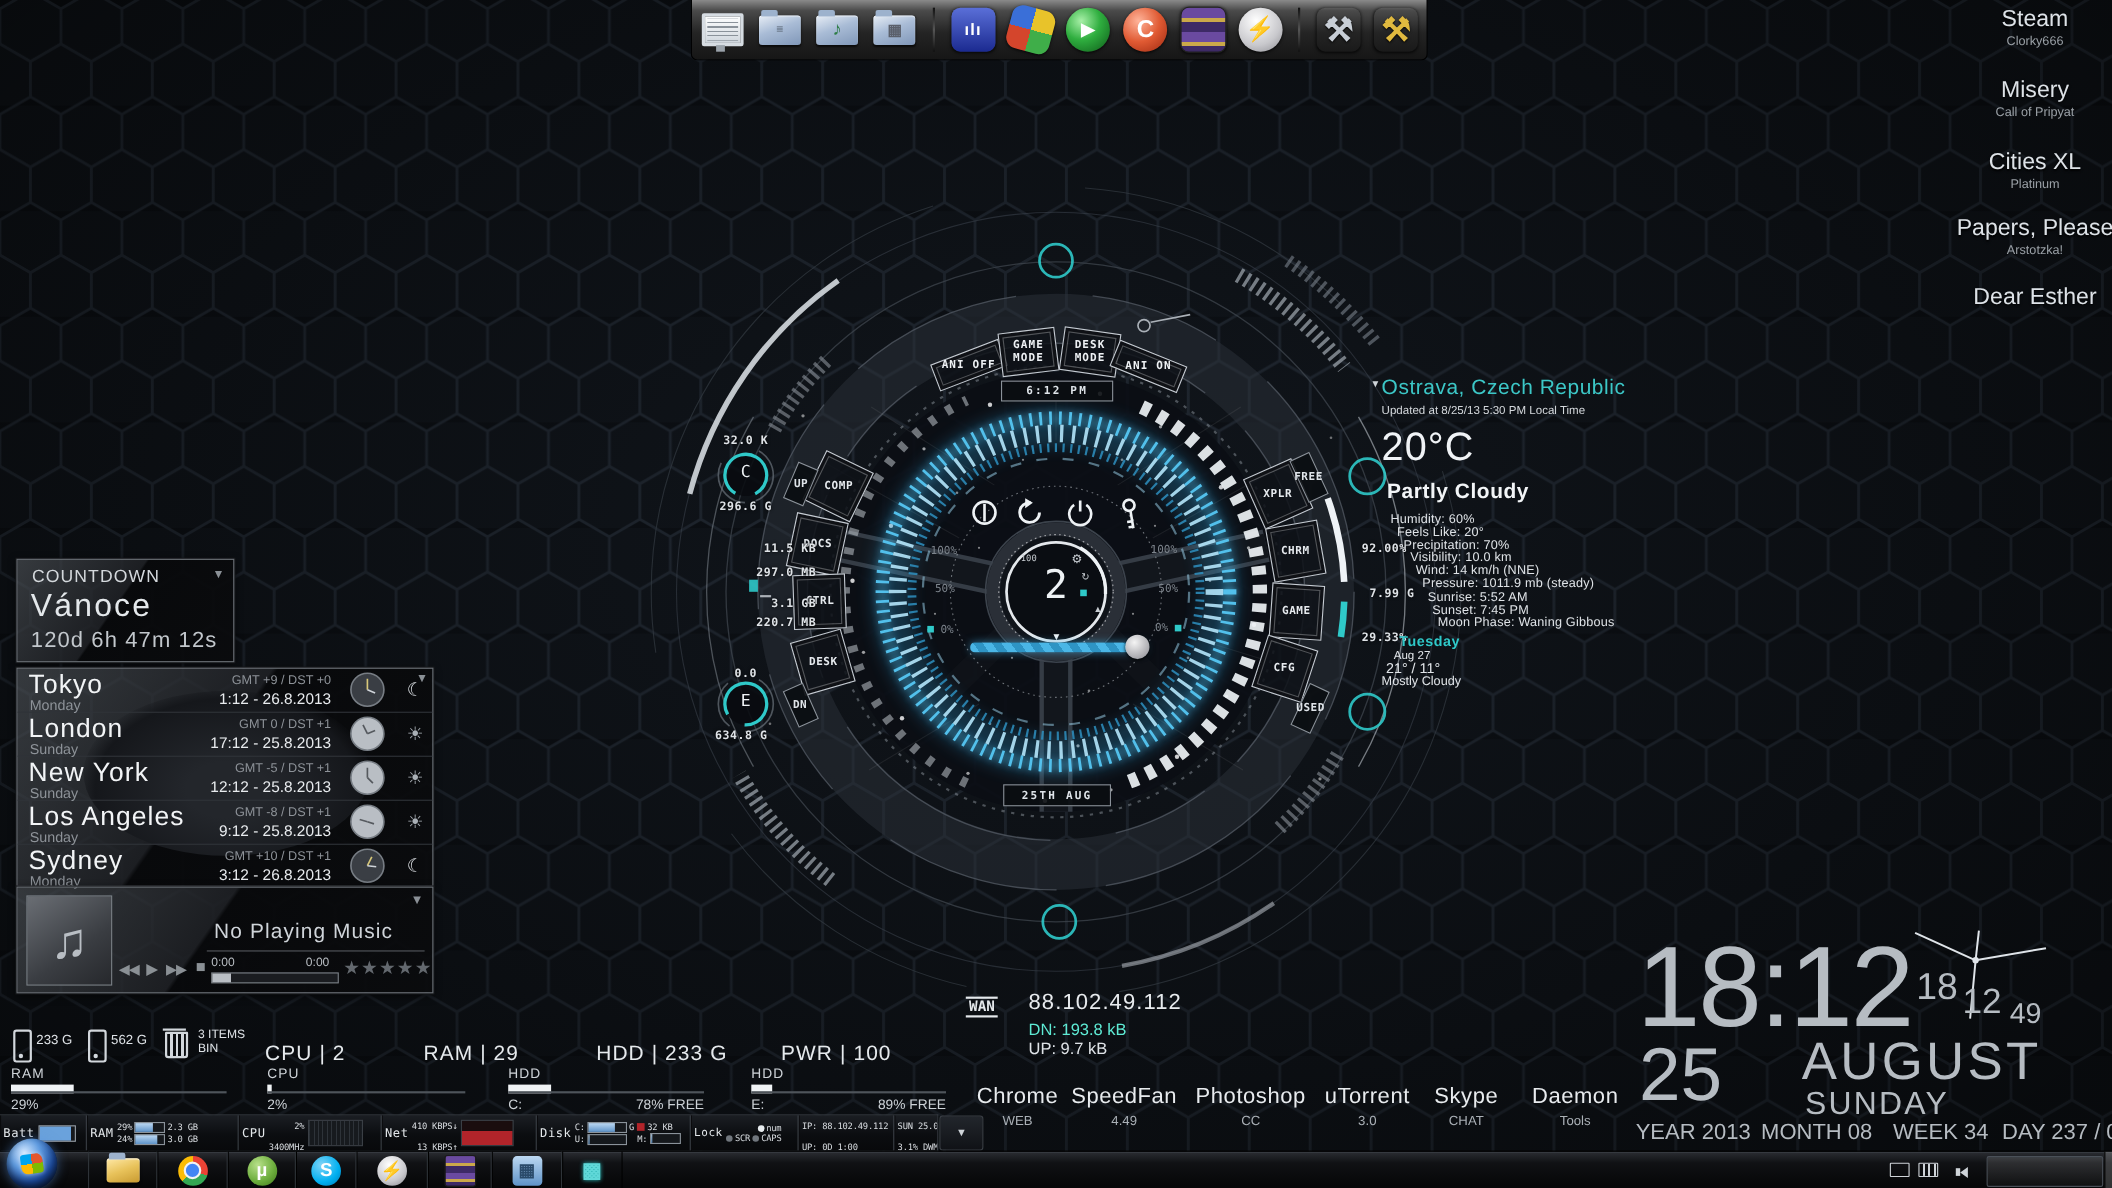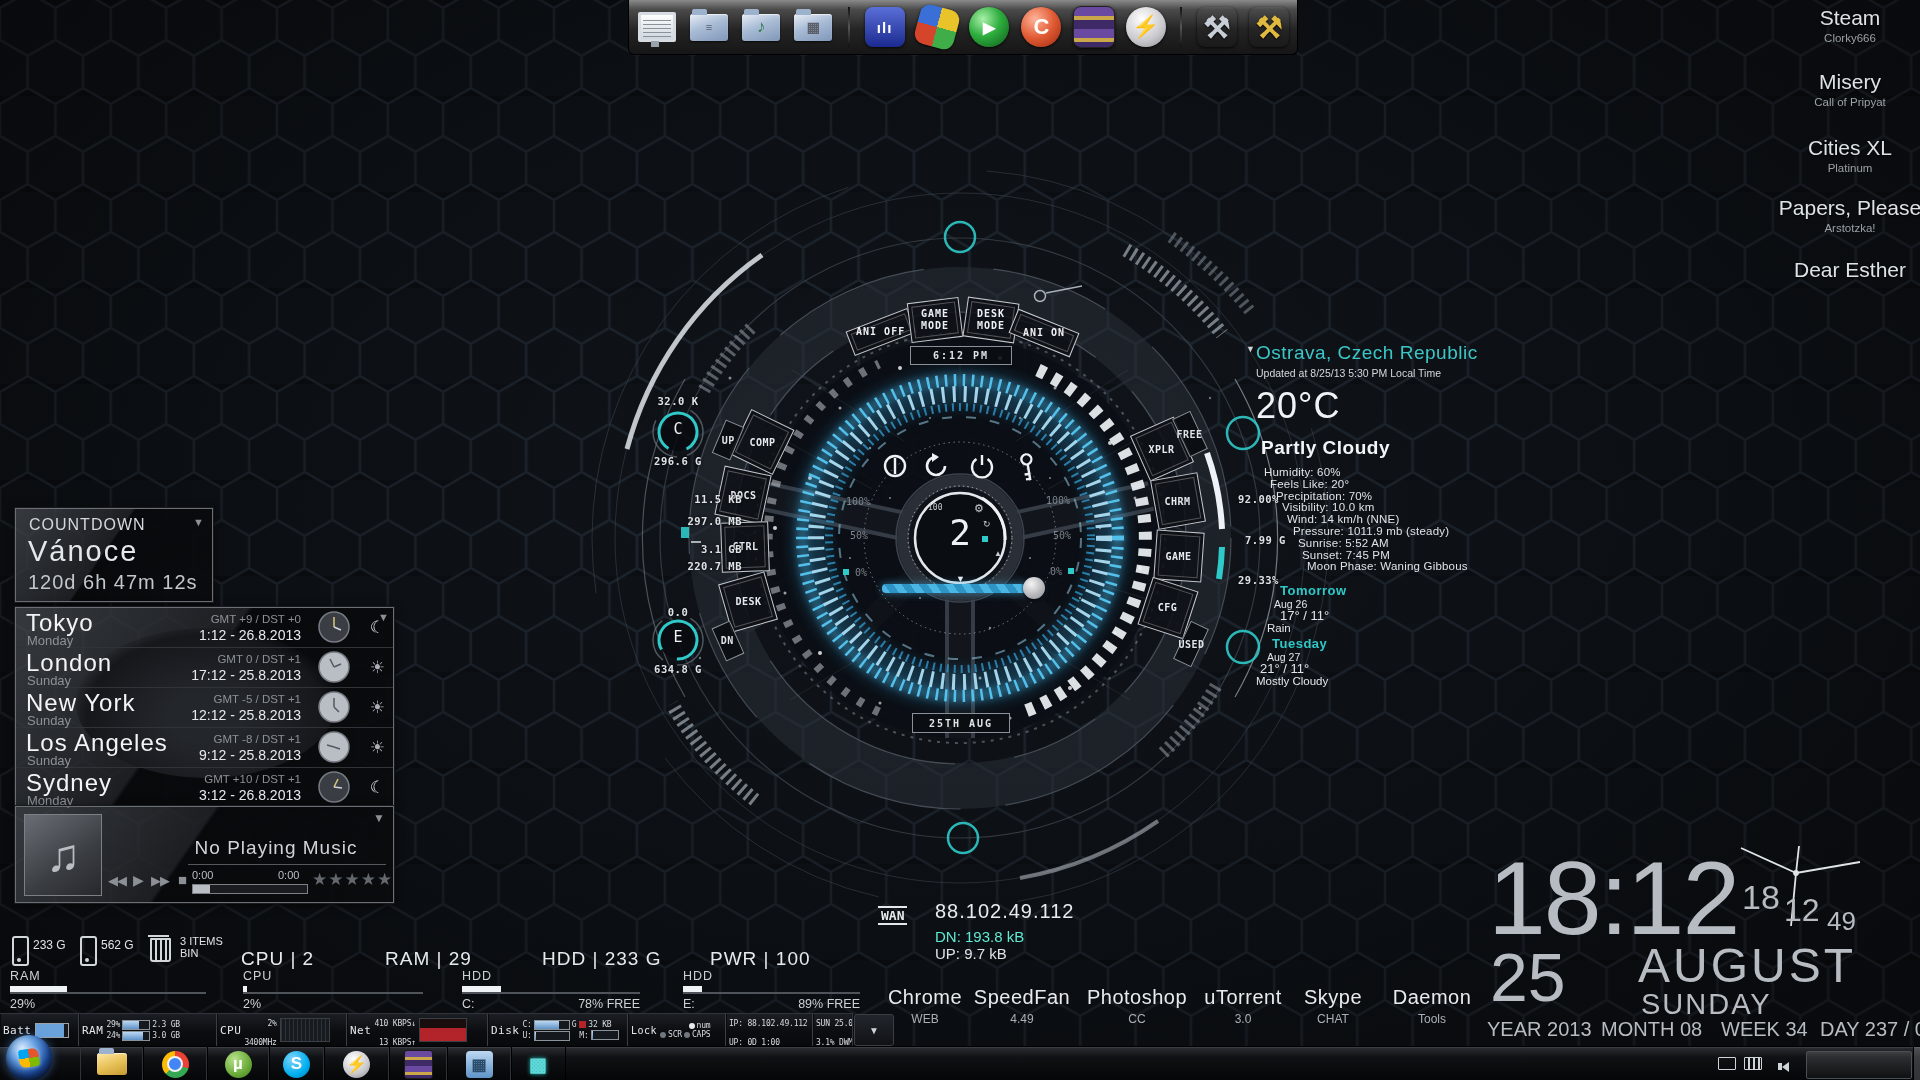--- a/index.html
+++ b/index.html
@@ -521,21 +521,21 @@
 <div class="scl" style="left:1053px;top:530px">50%</div>
 <div class="scl" style="left:1050px;top:566px">0%</div>
 <div class="abs" style="left:843px;top:569px;width:6px;height:6px;background:#2fc9c9"></div>
 <div class="abs" style="left:1068px;top:568px;width:6px;height:6px;background:#2fc9c9"></div>
 
 <div class="hudval" style="left:650px;top:395px;width:56px;text-align:center">32.0 K</div>
 <div class="abs" style="left:664px;top:420px;width:28px;text-align:center;font-size:15px;color:#eef2f5;font-family:'DejaVu Sans Mono',monospace">C</div>
 <div class="hudval" style="left:650px;top:455px;width:56px;text-align:center">296.6 G</div>
 <div class="hudval" style="left:650px;top:606px;width:56px;text-align:center">0.0</div>
 <div class="abs" style="left:664px;top:628px;width:28px;text-align:center;font-size:15px;color:#eef2f5;font-family:'DejaVu Sans Mono',monospace">E</div>
-<div class="hudval" style="left:650px;top:663px;width:56px;text-align:center">634.8 G</div>
+<div class="hudval" style="left:650px;top:663px;width:56px;">634.8 G</div>
 
 <div class="hudval" style="left:662px;top:493px;width:80px;text-align:right">11.5 KB</div>
 <div class="hudval" style="left:662px;top:515px;width:80px;text-align:right">297.0 MB</div>
 <div class="hudval" style="left:662px;top:543px;width:80px;text-align:right">3.1 GB</div>
 <div class="hudval" style="left:662px;top:560px;width:80px;text-align:right">220.7 MB</div>
 <div class="hudval" style="left:1238px;top:493px">92.00%</div>
 <div class="hudval" style="left:1245px;top:534px">7.99 G</div>
 <div class="hudval" style="left:1238px;top:574px">29.33%</div>
 
 <div class="abs" style="left:1246px;top:344px;font-size:9px;color:#cfd4d9">▼</div>
@@ -547,26 +547,20 @@
   <div style="margin-top:8px">
     <div class="wline" style="padding-left:8px">Humidity: 60%</div>
     <div class="wline" style="padding-left:14px">Feels Like: 20°</div>
     <div class="wline" style="padding-left:20px">Precipitation: 70%</div>
     <div class="wline" style="padding-left:26px">Visibility: 10.0 km</div>
     <div class="wline" style="padding-left:31px">Wind: 14 km/h (NNE)</div>
     <div class="wline" style="padding-left:37px">Pressure: 1011.9 mb (steady)</div>
     <div class="wline" style="padding-left:42px">Sunrise: 5:52 AM</div>
     <div class="wline" style="padding-left:46px">Sunset: 7:45 PM</div>
     <div class="wline" style="padding-left:51px">Moon Phase: Waning Gibbous</div>
-  </div>
-  <div style="margin-top:10px">
-    <div class="fc-h" style="padding-left:24px">Tomorrow</div>
-    <div class="fc-l" style="padding-left:18px;font-size:10.5px">Aug 26</div>
-    <div class="fc-l" style="padding-left:24px;font-size:13px">17° / 11°</div>
-    <div class="fc-l" style="padding-left:11px">Rain</div>
   </div>
   <div style="margin-top:2px">
     <div class="fc-h" style="padding-left:16px">Tuesday</div>
     <div class="fc-l" style="padding-left:11px;font-size:10.5px">Aug 27</div>
     <div class="fc-l" style="padding-left:4px;font-size:13px">21° / 11°</div>
     <div class="fc-l" style="padding-left:0">Mostly Cloudy</div>
   </div>
 </div>
 
 <div class="abs" style="left:878px;top:900px">

